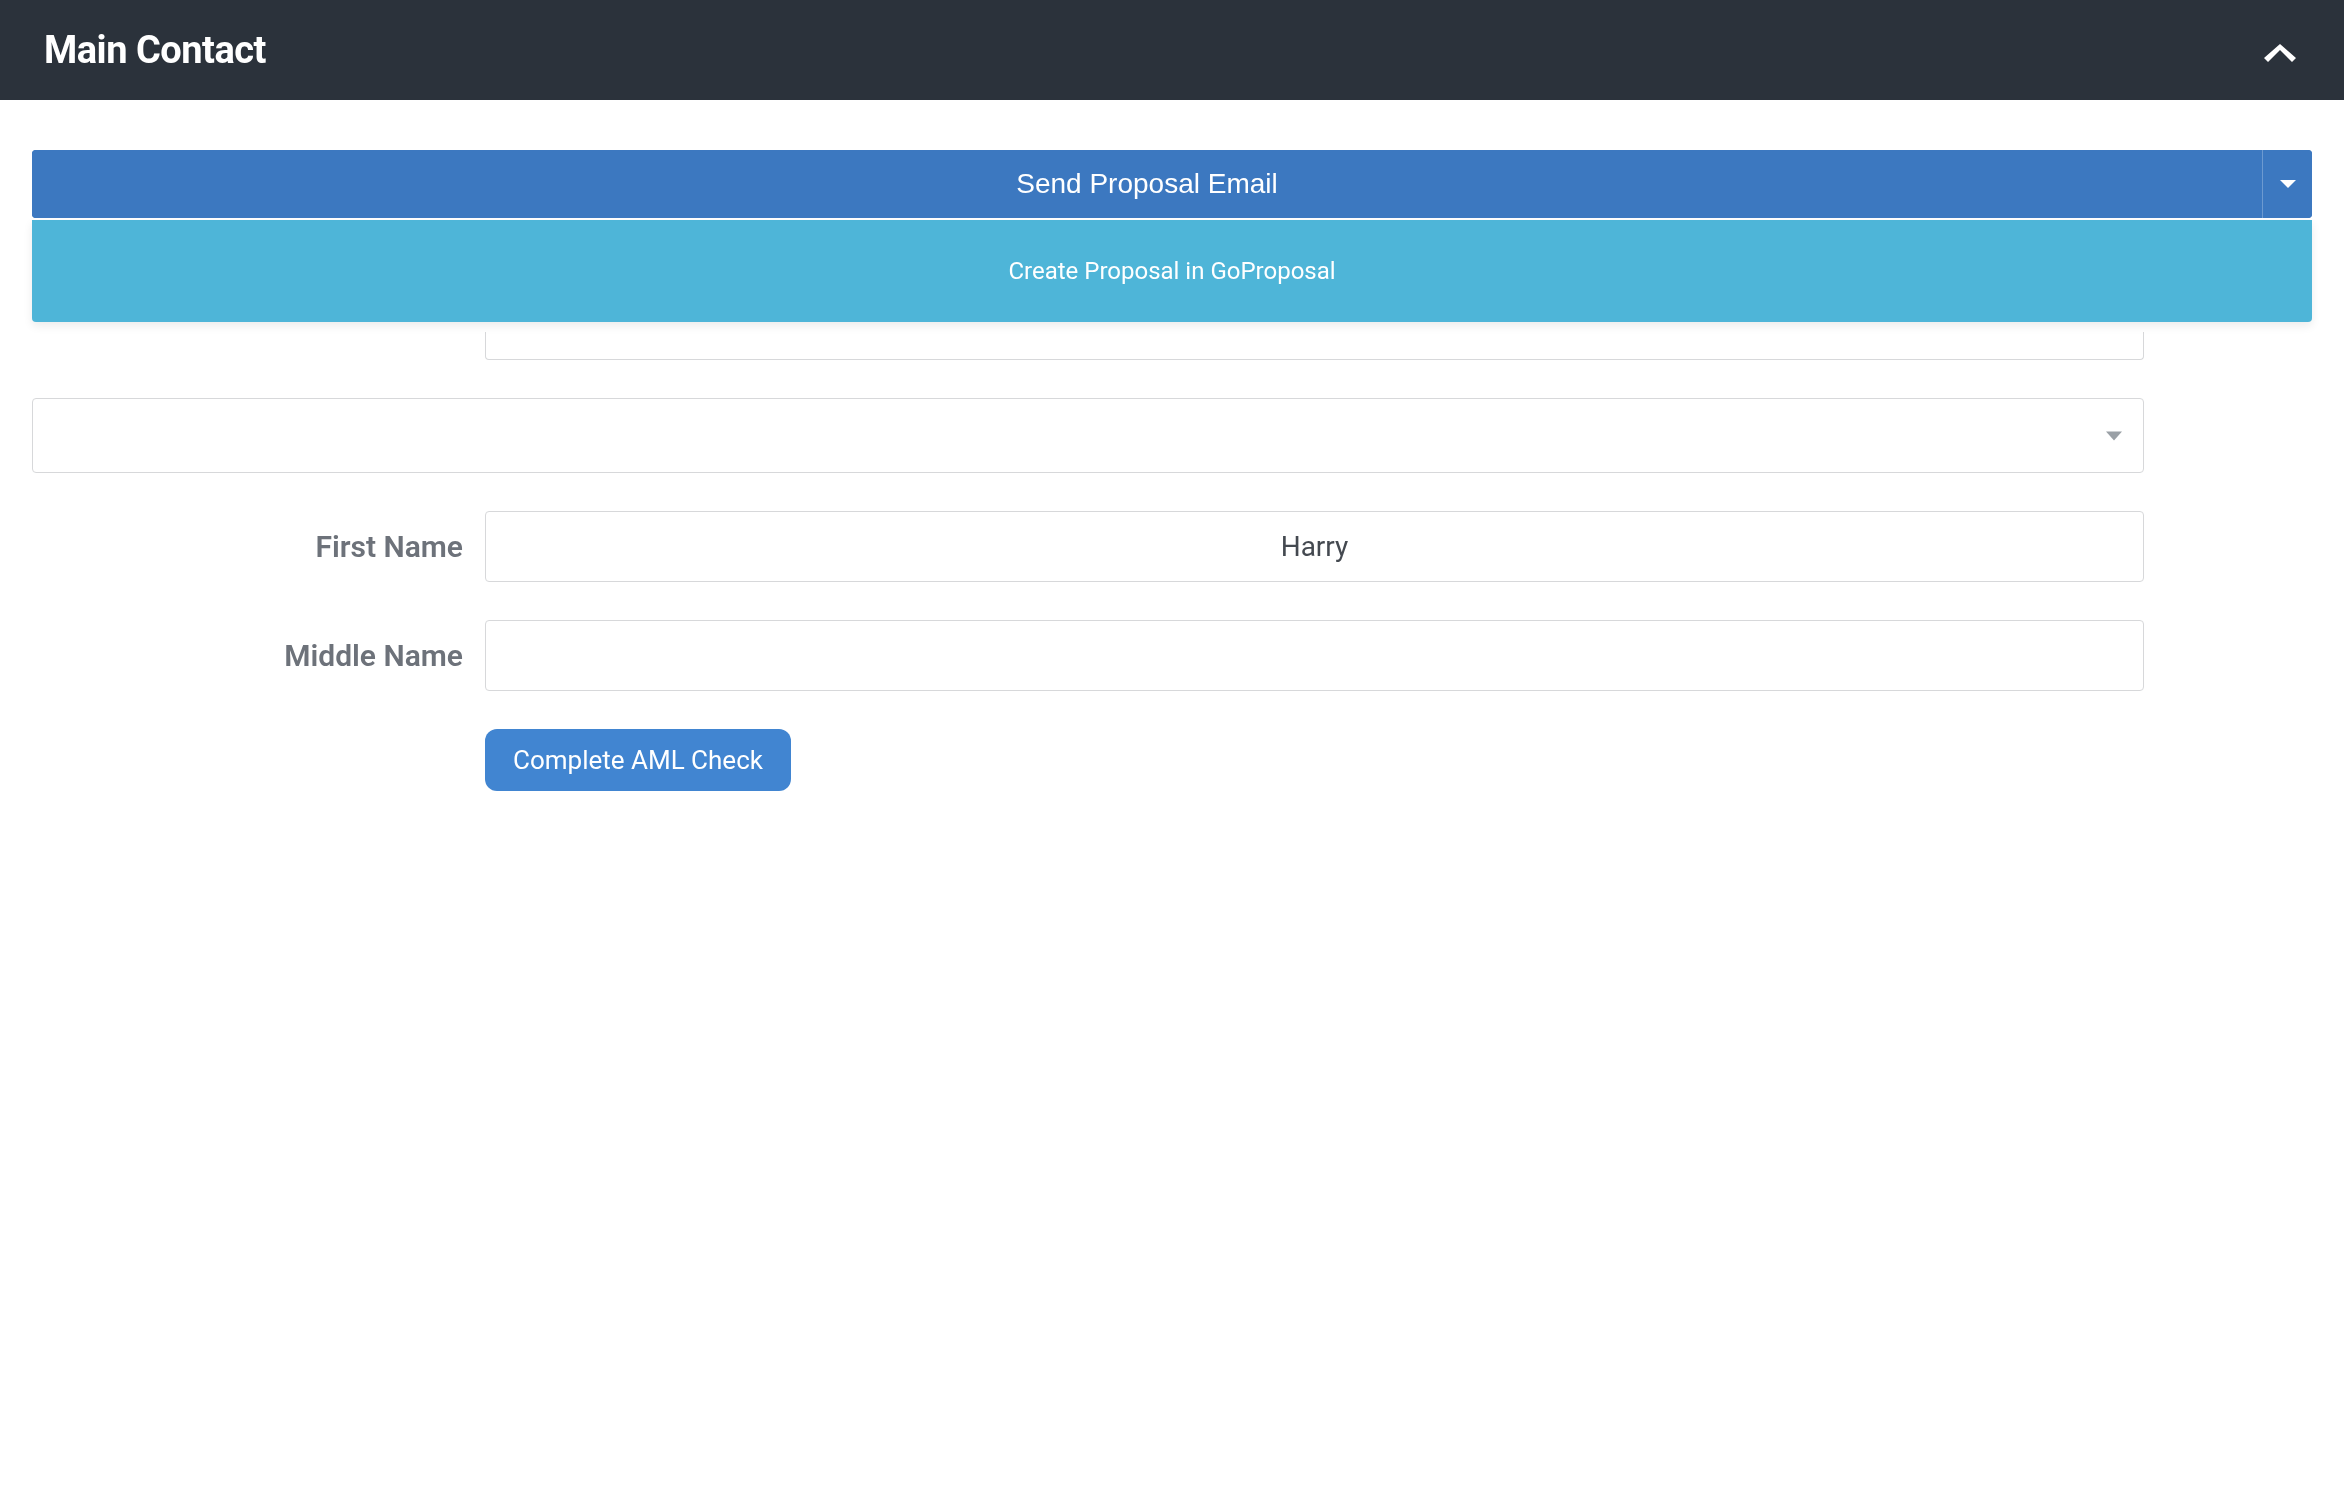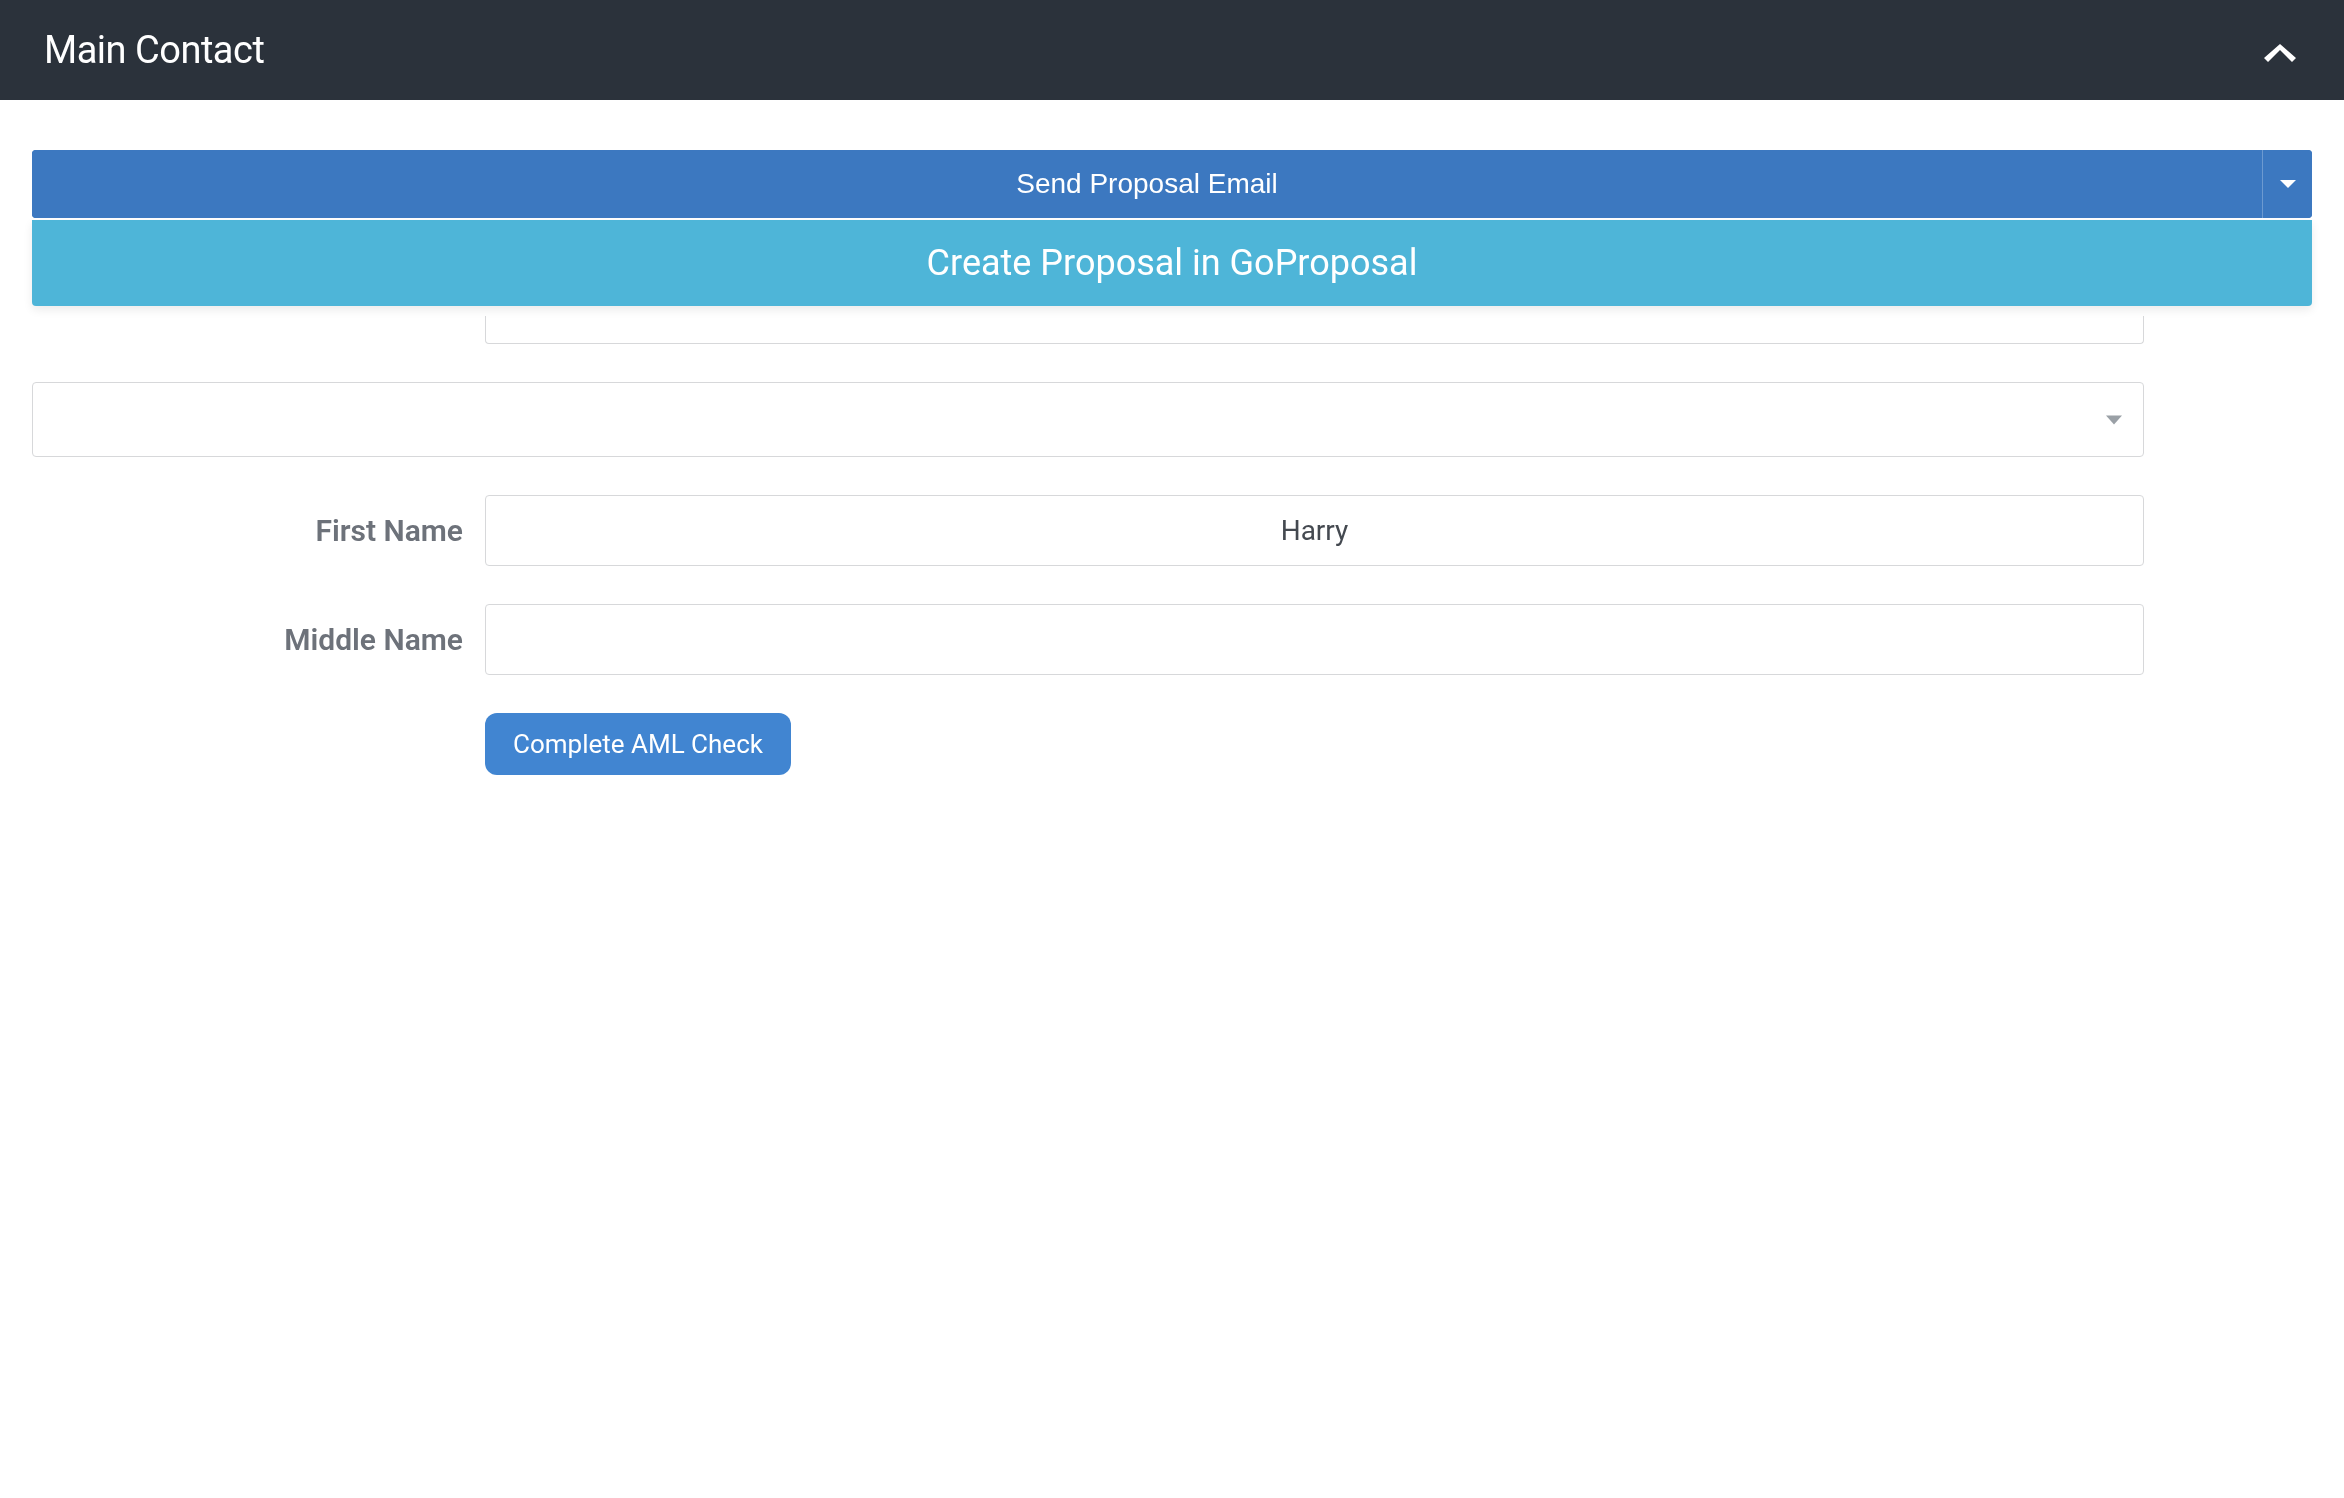--- a/index.html
+++ b/index.html
@@ -18,21 +18,21 @@
       background: #2b323b;
       color: #ffffff;
       padding: 28px 44px;
       display: flex;
       align-items: center;
       justify-content: space-between;
     }
     
     .panel-title {
       font-size: 38px;
-      font-weight: 400;
+      font-weight: 700;
       letter-spacing: -0.5px;
     }
     
     .chevron-icon {
       width: 40px;
       height: 28px;
       display: flex;
       align-items: center;
       justify-content: center;
       cursor: pointer;
@@ -97,23 +97,23 @@
     
     .dropdown-menu {
       width: 100%;
       background: #4eb5d8;
       margin-top: 2px;
       border-radius: 0 0 4px 4px;
       box-shadow: 0 4px 10px rgba(0,0,0,0.08);
     }
     
     .dropdown-item {
-      padding: 22px 20px;
-      color: #ffffff;
-      font-size: 36px;
+      padding: 37px 20px;
+      color: #ffffff;
+      font-size: 24px;
       text-align: center;
       cursor: pointer;
     }
     
     .form-section {
       margin-top: 10px;
     }
     
     .partial-input-wrap {
       margin-left: 453px;

